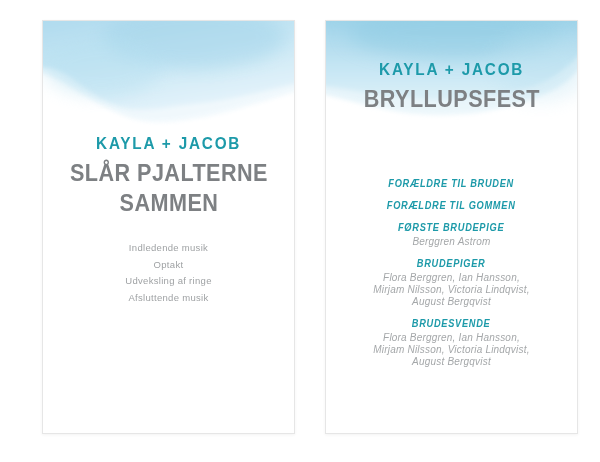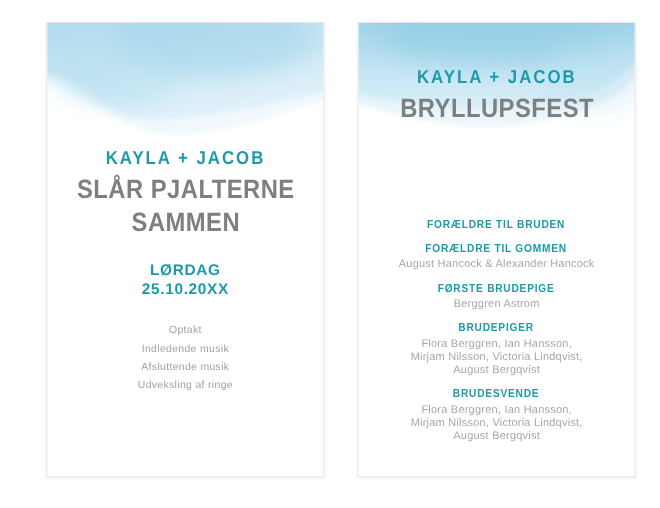--- a/index.html
+++ b/index.html
@@ -43,21 +43,21 @@
     color:#1d9aa9; font-weight:bold; font-size:14px; line-height:17px;
     letter-spacing:0.6px; margin-top:19px;
   }
   .date-block div { display:block; }
 
   .program { margin-top:22px; }
   .program-item {
     color:#9fa2a4; font-size:9.5px; line-height:16.5px; letter-spacing:0.3px;
   }
 
-  .sections { margin-top:84px; }
+  .sections { margin-top:63px;font-style:italic; }
   .section  { margin-bottom:9px; }
   .sec-heading {
     color:#1d9aa9; font-weight:bold; font-size:10.5px; line-height:13px;
     letter-spacing:0.8px; margin-bottom:2px;
     transform:scaleX(0.88); transform-origin:center; white-space:nowrap;
   }
   .name-line {
     display:block; color:#a4a7a9; font-size:10px; line-height:12px;
     letter-spacing:0.2px;
   }
@@ -91,30 +91,26 @@
     </svg>
 
     <div class="content">
       <div class="couple condensed">KAYLA + JACOB</div>
 
       <div class="big-title condensed">
         <span class="line">SLÅR PJALTERNE</span>
         <span class="line">SAMMEN</span>
       </div>
 
-      <div class="date-block">
-        <div>LØRDAG</div>
-        <div>25.10.20XX</div>
-      </div>
 
       <div class="program">
+        <div class="program-item">Indledende musik</div>
         <div class="program-item">Optakt</div>
-        <div class="program-item">Indledende musik</div>
+        <div class="program-item">Udveksling af ringe</div>
         <div class="program-item">Afsluttende musik</div>
-        <div class="program-item">Udveksling af ringe</div>
       </div>
     </div>
   </div>
 
   <div class="card card-right">
     <svg class="wash" width="233" height="140" viewBox="0 0 233 140" preserveAspectRatio="none">
       <defs>
         <linearGradient id="lgR" x1="0" y1="0" x2="0" y2="1">
           <stop offset="0" stop-color="#9cd2e8"></stop>
           <stop offset="0.55" stop-color="#c2e4f3"></stop>
@@ -143,21 +139,20 @@
       <div class="sections">
 
         <div class="section">
           <div class="sec-heading">FORÆLDRE TIL BRUDEN</div>
           <span class="name-line"></span>
           <span class="name-line"></span>
         </div>
 
         <div class="section">
           <div class="sec-heading">FORÆLDRE TIL GOMMEN</div>
-          <span class="name-line">August Hancock &amp; Alexander Hancock</span>
           <span class="name-line"></span>
           <span class="name-line"></span>
         </div>
 
         <div class="section">
           <div class="sec-heading">FØRSTE BRUDEPIGE</div>
           <span class="name-line">Berggren Astrom</span>
           <span class="name-line"></span>
           <span class="name-line"></span>
         </div>

